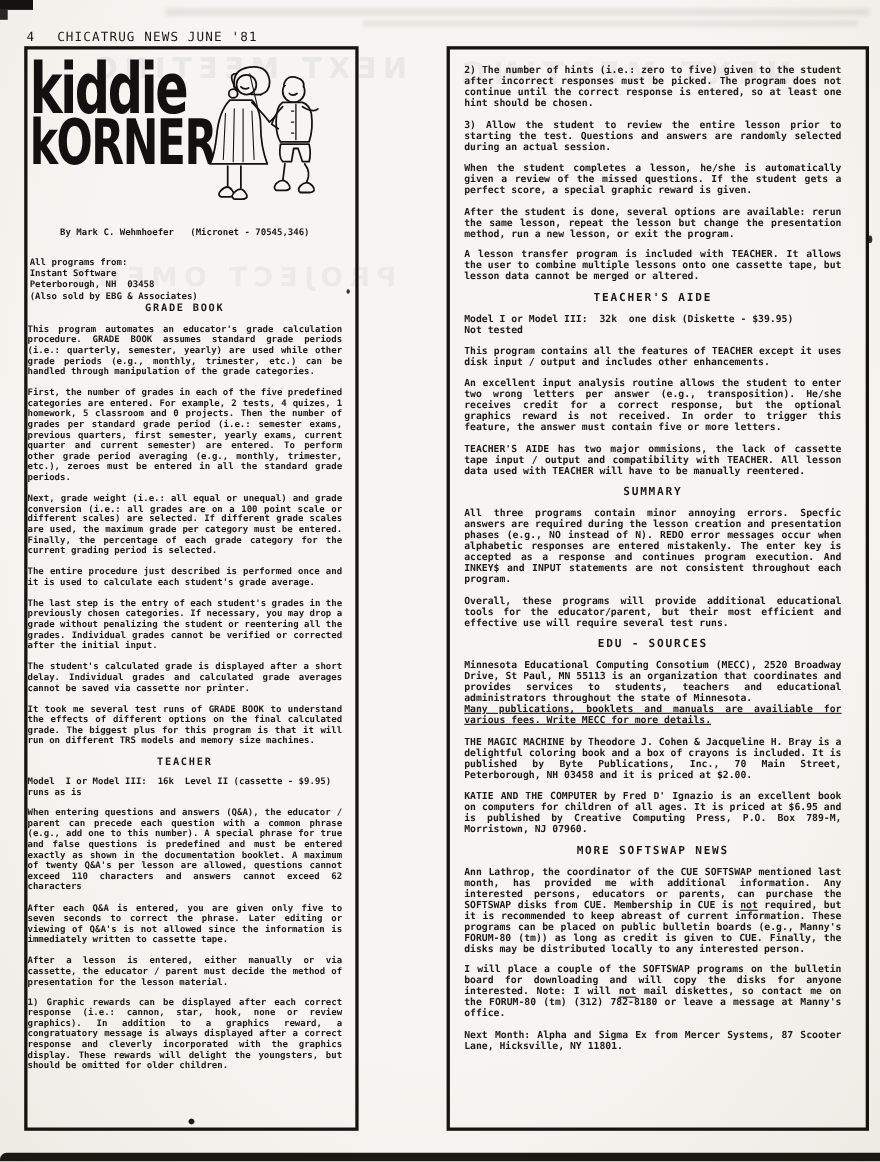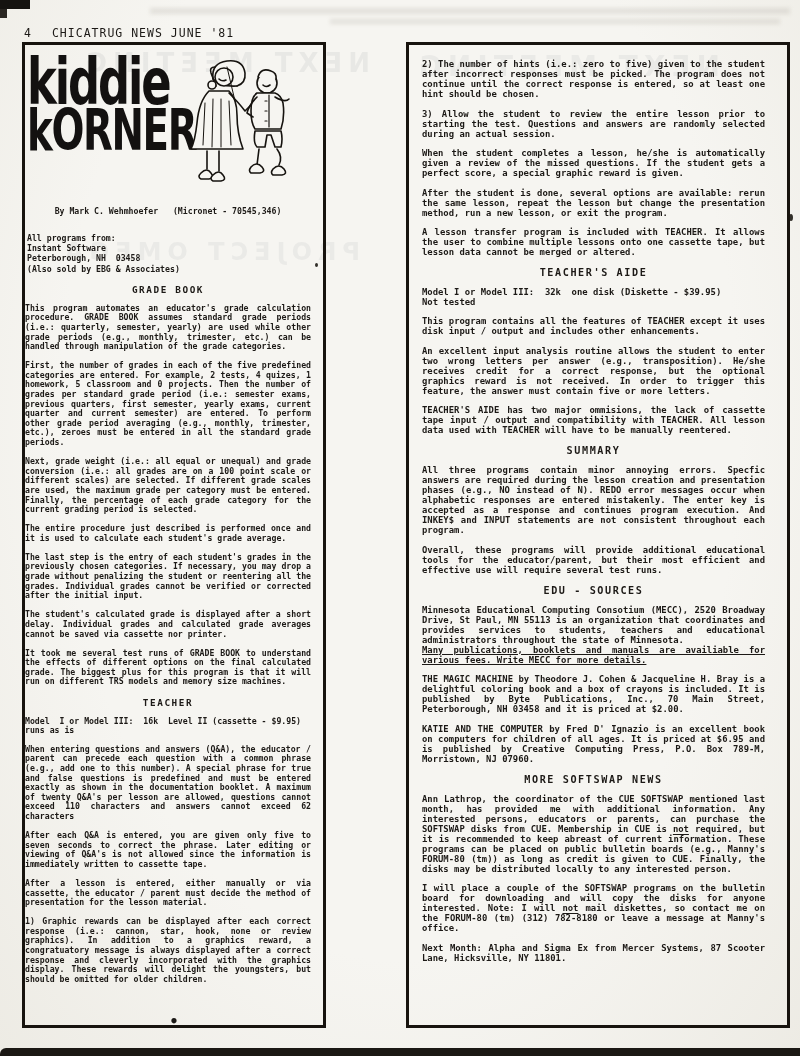--- a/index.html
+++ b/index.html
@@ -41,21 +41,21 @@
   .logo-area{position:relative;height:146px;margin-top:2px;}
   .logo{position:absolute;left:2px;top:2px;font-family:"DejaVu Sans","Liberation Sans",sans-serif;font-weight:bold;color:#131110;line-height:.86;}
   .logo-l1{font-size:64px;letter-spacing:-3px;transform:scaleX(.70);transform-origin:left top;}
   .logo-l2{font-size:57px;letter-spacing:-2px;transform:scaleX(.68);transform-origin:left top;margin-top:-4px;}
   .illustration{position:absolute;right:-2px;top:0;}
   .byline{text-align:center;margin:8px 0 0 0;white-space:pre;}
   .publisher{margin:16px 0 0 2px;}
   .publisher div{white-space:pre;line-height:10.4px;}
   
   .blocks{margin-top:2px;}
-  .sec-heading{text-align:center;font-size:1.14em;letter-spacing:1.6px;margin:11px 0 9px 0;font-weight:bold;}
+  .sec-heading{text-align:center;font-size:1.14em;letter-spacing:1.6px;margin:0 0 9px 0;font-weight:bold;}
   .spec{margin:0 0 9px 0;}
   .spec-line{white-space:pre;}
   p.para{margin:0 0 9.5px 0;text-align:justify;}
   p.tight{margin-top:-9.5px;text-decoration:underline;}
   .u{text-decoration:underline;text-underline-offset:1.5px;}
   .footer-dot{position:absolute;left:0;bottom:1px;width:100%;text-align:center;font-size:9px;line-height:8px;}
 </style>
 </head>
 <body>
 

